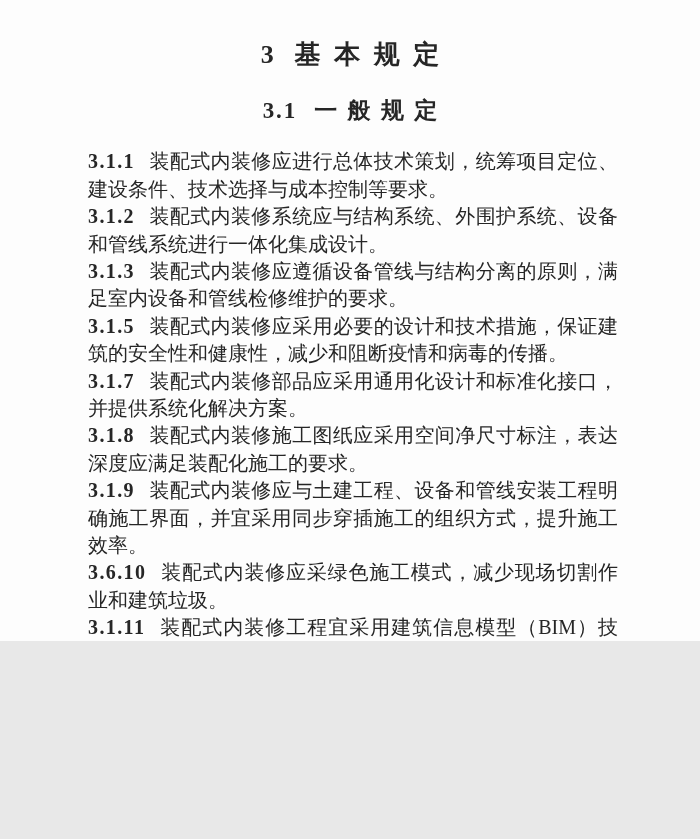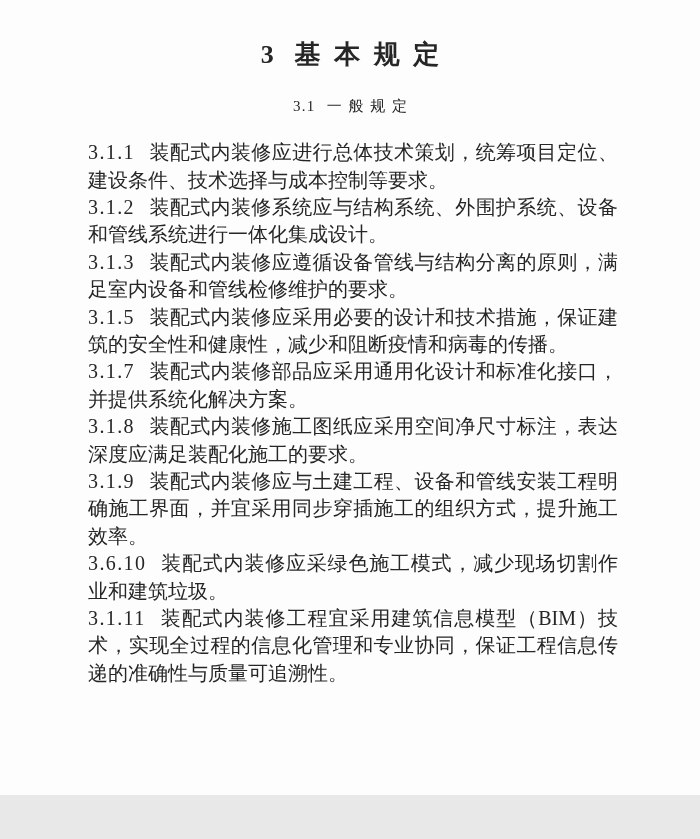--- a/index.html
+++ b/index.html
@@ -3,21 +3,21 @@
 <meta charset="utf-8">
 <style>
   html, body {
     margin: 0;
     padding: 0;
     background: #e8e8e8;
   }
   .page {
     position: relative;
     width: 700px;
-    height: 795px;
+    height: 641px;
     margin: 0;
     background: #fdfdfd;
     color: #262626;
     font-family: "Liberation Serif", "DejaVu Serif", serif;
     overflow: hidden;
   }
   .chapter-heading {
     margin: 0;
     padding-top: 40px;
     text-align: center;
@@ -29,22 +29,22 @@
     margin-right: 0.8em;
   }
   .spaced-wide {
     letter-spacing: 0.52em;
     margin-right: -0.52em;
   }
   .section-heading {
     margin: 0;
     padding-top: 28px;
     text-align: center;
-    font-size: 15px;
-    font-weight: 400;
+    font-size: 23px;
+    font-weight: 700;
     line-height: 1.15;
   }
   .section-num {
     margin-right: 0.75em;
     letter-spacing: 0.08em;
   }
   .spaced-sub {
     letter-spacing: 0.45em;
     margin-right: -0.45em;
   }
@@ -53,21 +53,21 @@
     width: 530px;
   }
   .clause {
     margin: 0;
     font-size: 20px;
     line-height: 27.4px;
     text-align: justify;
     text-justify: inter-ideograph;
   }
   .clause-num {
-    font-weight: 400;
+    font-weight: 700;
     letter-spacing: 0.07em;
     padding-right: 14px;
   }
   .page-number {
     position: absolute;
     left: 100px;
     top: 805px;
     font-size: 20px;
     font-style: italic;
     color: #3a3a3a;

